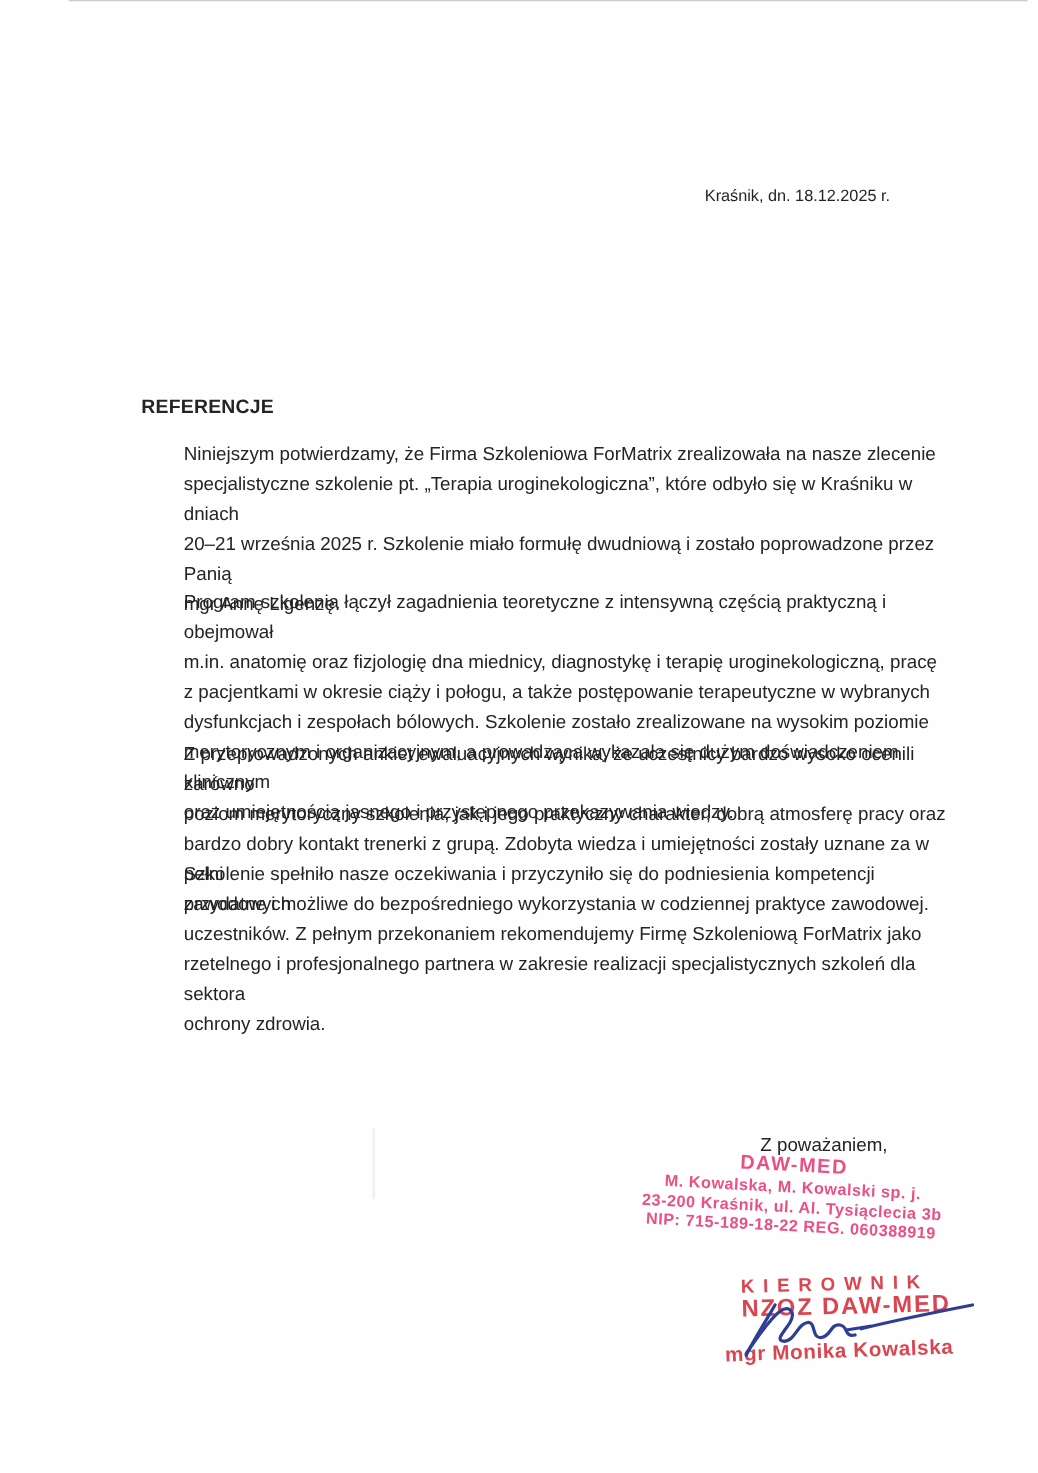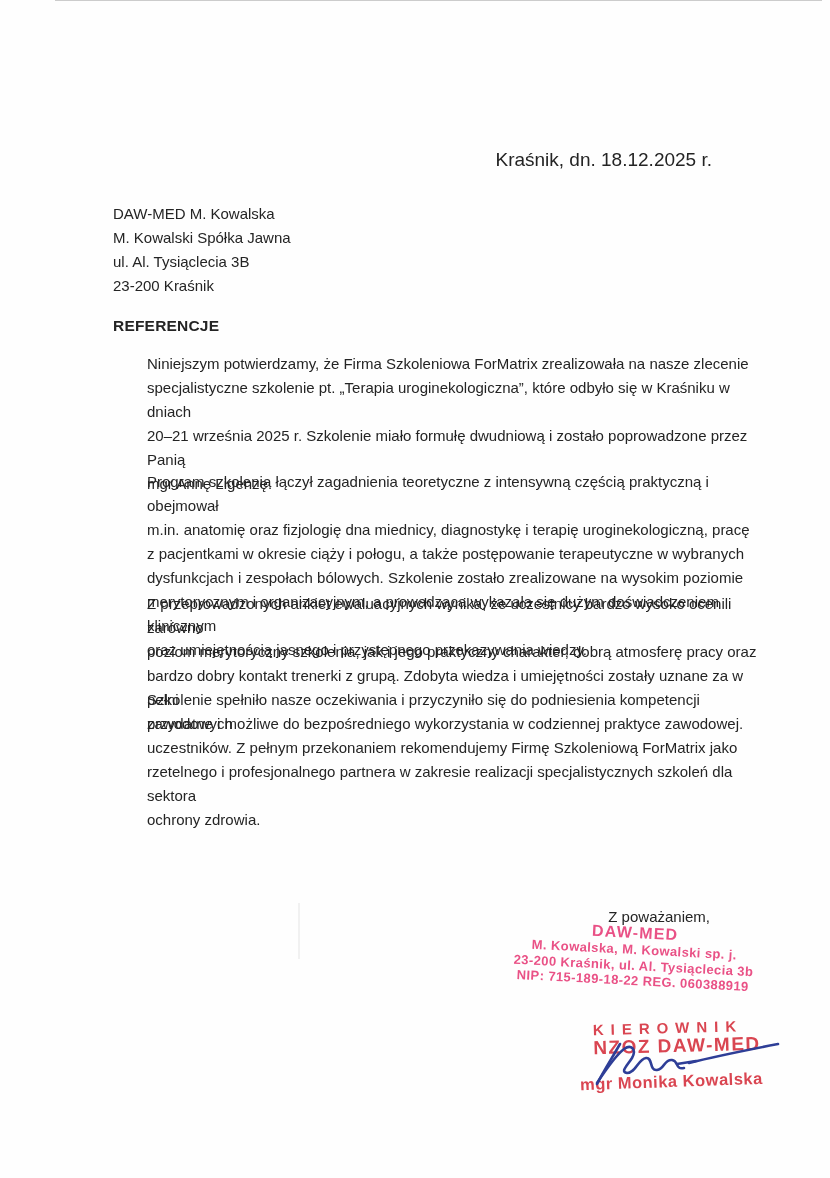--- a/index.html
+++ b/index.html
@@ -26,21 +26,21 @@
   .scan-line-artifact {
     position: absolute;
     top: 903px; left: 298px;
     width: 2px; height: 56px;
     background: rgba(0,0,0,0.05);
   }
   .date {
     position: absolute;
     top: 149px;
     right: 118px;
-    font-size: 19px;
+    font-size: 13px;
   }
   .recipient {
     position: absolute;
     top: 202px;
     left: 113px;
     font-size: 15px;
     line-height: 24px;
   }
   .title {
     position: absolute;
@@ -142,26 +142,20 @@
 </head>
 <body>
 
 <div class="page">
 
   <div class="scan-edge"></div>
   <div class="scan-line-artifact"></div>
 
   <div class="date">Kraśnik, dn. 18.12.2025 r.</div>
 
-  <div class="recipient">
-    <div>DAW-MED M. Kowalska</div>
-    <div>M. Kowalski Spółka Jawna</div>
-    <div>ul. Al. Tysiąclecia 3B</div>
-    <div>23-200 Kraśnik</div>
-  </div>
 
   <div class="title">REFERENCJE</div>
 
   <div class="para p1">Niniejszym potwierdzamy, że Firma Szkoleniowa ForMatrix zrealizowała na nasze zlecenie
 specjalistyczne szkolenie pt. „Terapia uroginekologiczna”, które odbyło się w Kraśniku w dniach
 20–21 września 2025 r. Szkolenie miało formułę dwudniową i zostało poprowadzone przez Panią
 mgr Annę Ligenzę.</div>
   <div class="para p2">Program szkolenia łączył zagadnienia teoretyczne z intensywną częścią praktyczną i obejmował
 m.in. anatomię oraz fizjologię dna miednicy, diagnostykę i terapię uroginekologiczną, pracę
 z pacjentkami w okresie ciąży i połogu, a także postępowanie terapeutyczne w wybranych

